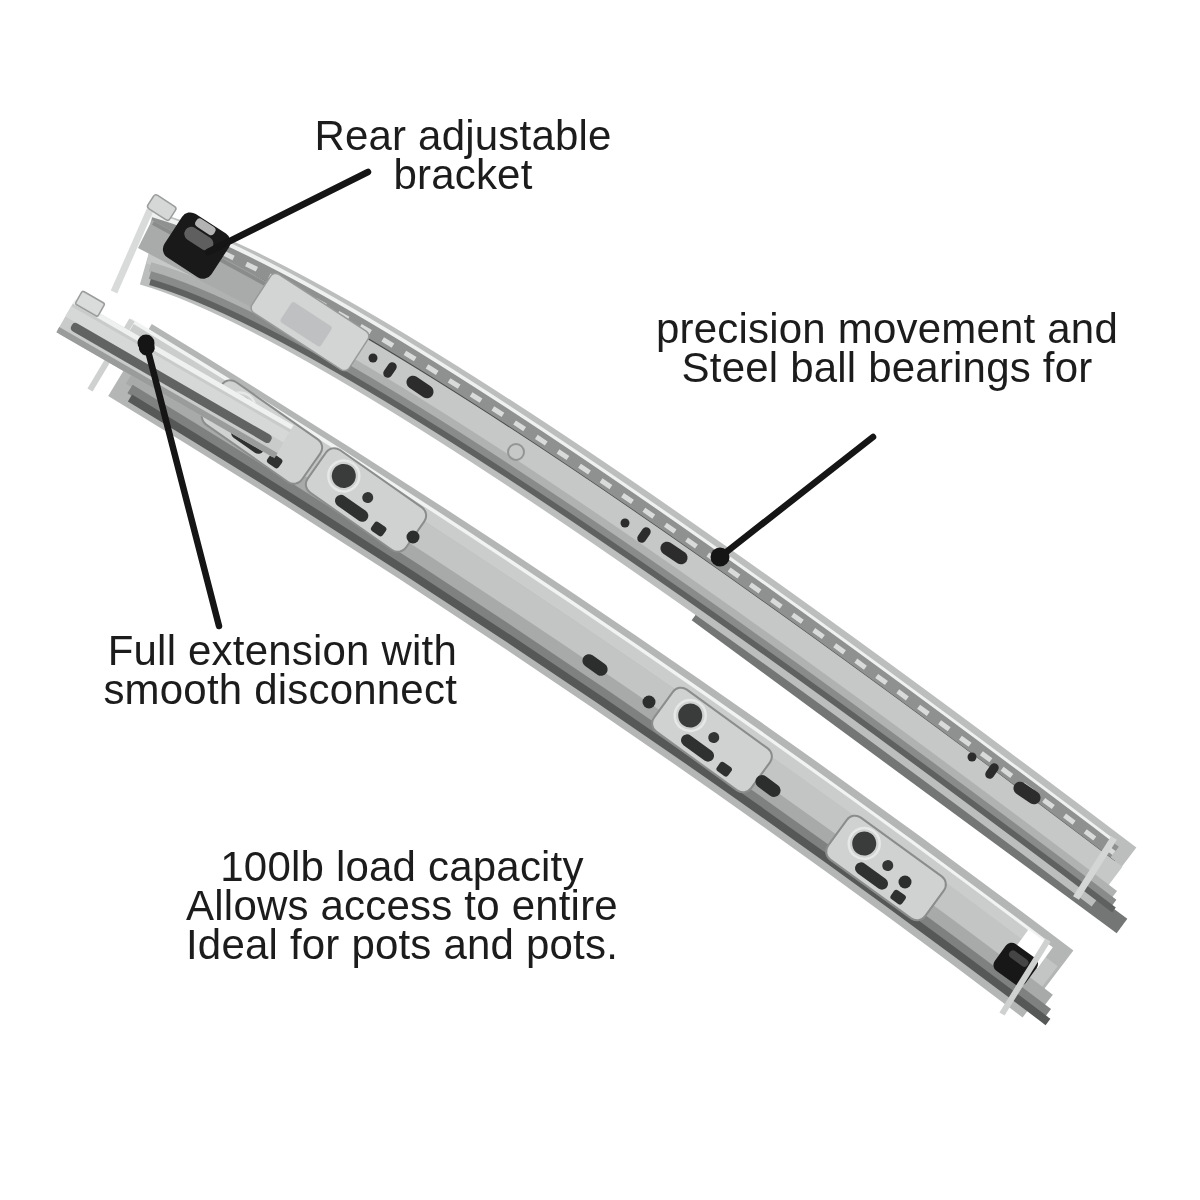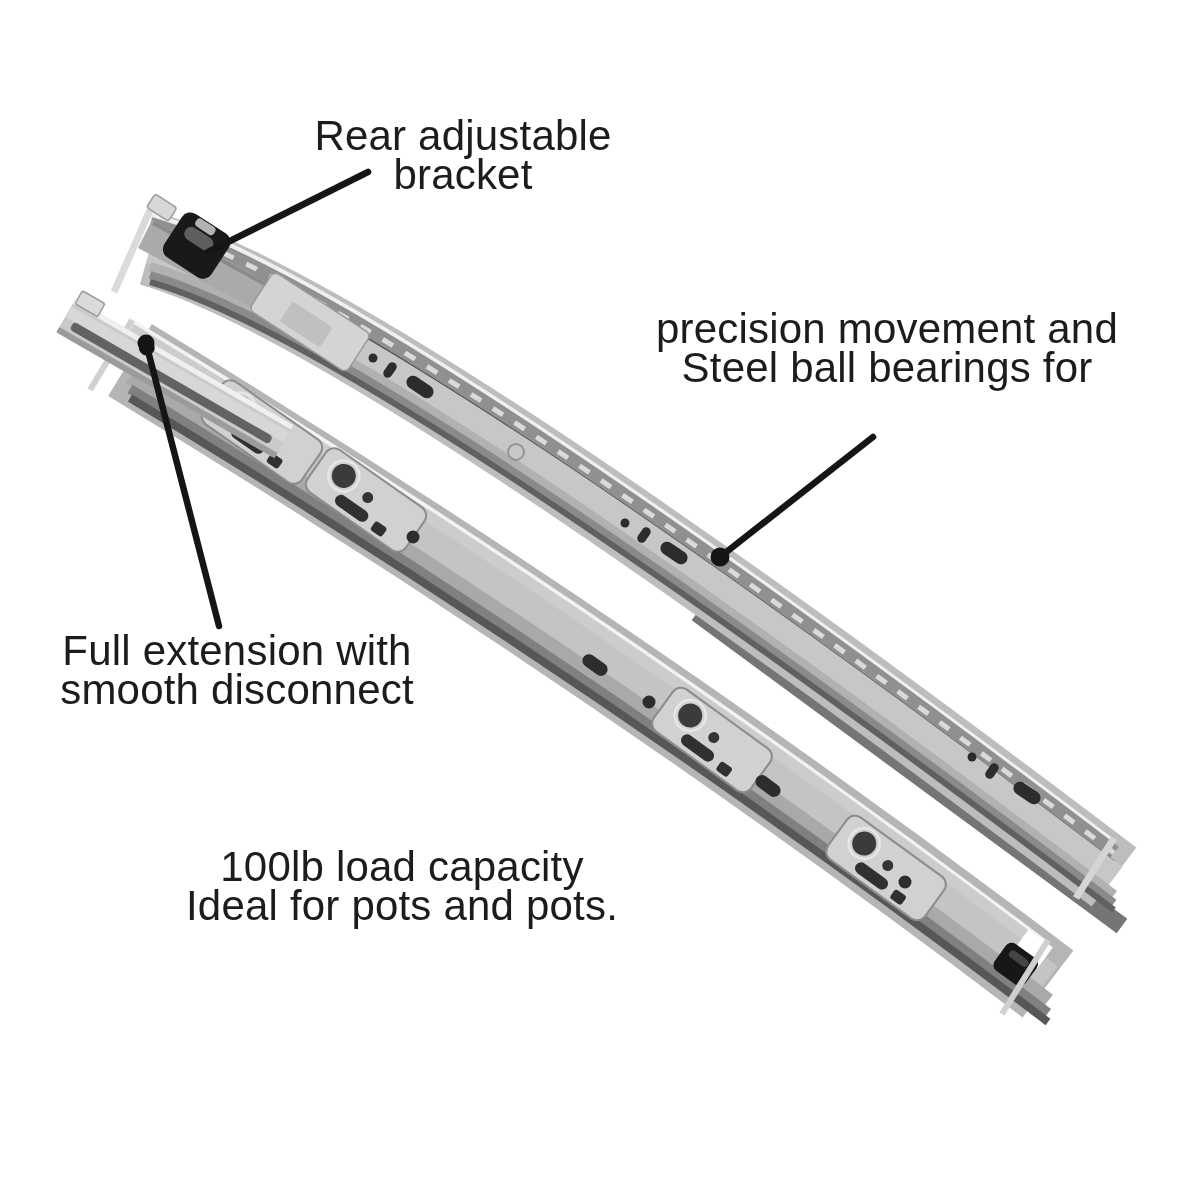--- a/index.html
+++ b/index.html
@@ -161,23 +161,24 @@
   <div class="label" style="left:263px; top:116px; width:400px;">
     <div>Rear adjustable</div>
     <div>bracket</div>
   </div>
 
   <div class="label" style="left:627px; top:309px; width:520px;">
     <div>precision movement and</div>
     <div>Steel ball bearings for</div>
   </div>
 
-  <div class="label" style="left:17px; top:631px; width:440px;">
+  <div class="label" style="left:17px; top:631px; width:440px;text-align:right;">
     <div>Full extension with</div>
     <div>smooth disconnect</div>
   </div>
 
   <div class="label" style="left:142px; top:847px; width:520px;">
     <div>100lb load capacity</div>
+    <div>Allows access to entire</div>
     <div>Ideal for pots and pots.</div>
   </div>
 
 </div>
 
 </body></html>

